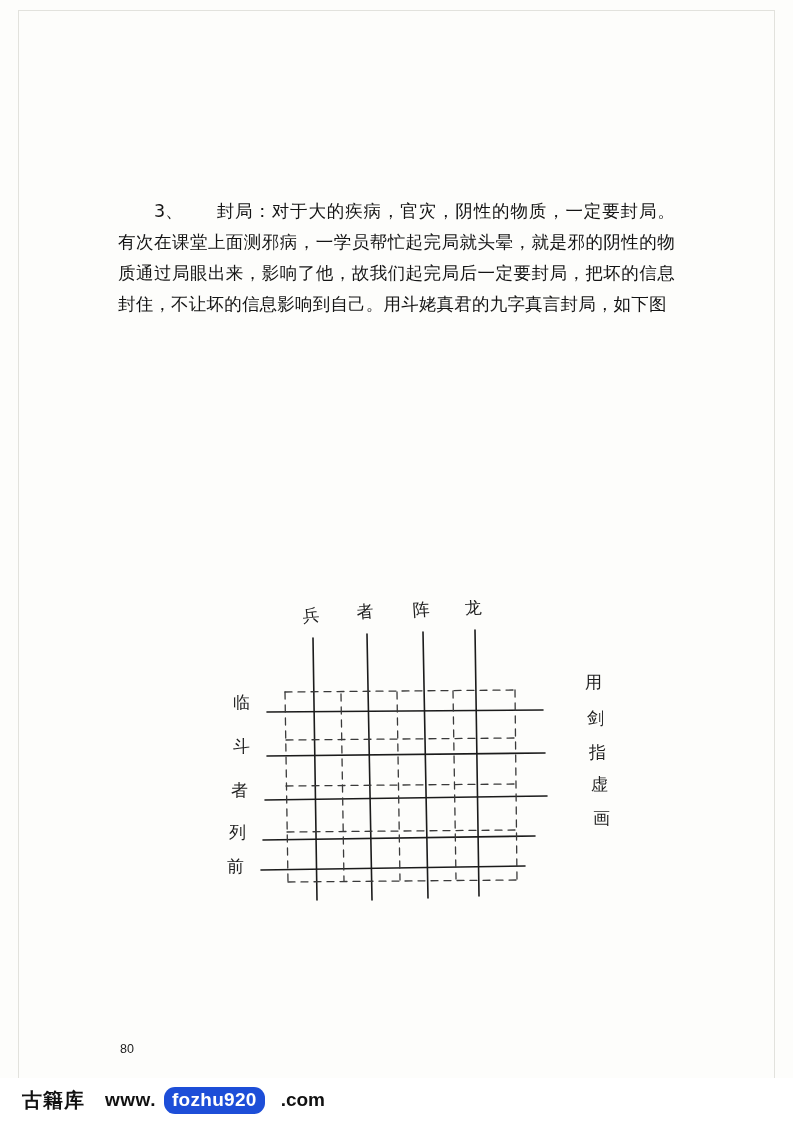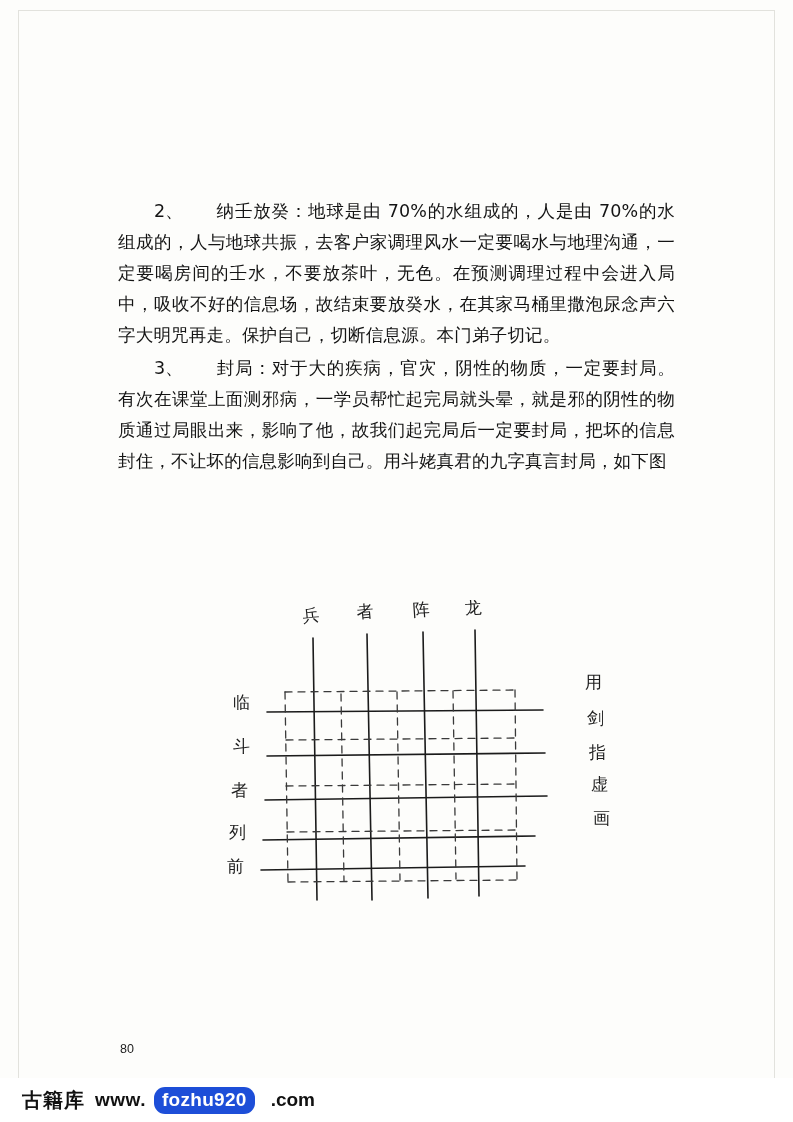--- a/index.html
+++ b/index.html
@@ -107,21 +107,21 @@
     font-size: 20px;
     font-weight: bold;
     color: #111;
     letter-spacing: 1px;
   }
   .footer-www {
     font-family: "Liberation Sans", sans-serif;
     font-size: 19px;
     font-weight: bold;
     color: #111;
-    margin-left: 10px;
+    margin-left: 20px;
     letter-spacing: 0.5px;
   }
   .footer-brand {
     margin-left: 8px;
     background: #1d4ed8;
     color: #ffffff;
     font-family: "Liberation Sans", sans-serif;
     font-weight: bold;
     font-size: 19px;
     padding: 2px 8px 3px 8px;
@@ -136,23 +136,20 @@
     color: #111;
   }
 </style>
 </head>
 <body>
 
 <div class="page">
   <div class="page-frame"></div>
 
   <div class="body-text">
-    <p class="para">
-      <span class="num">2、</span><span class="gap"></span><span>纳壬放癸：地球是由 70%的水组成的，人是由 70%的水组成的，人与地球共振，去客户家调理风水一定要喝水与地理沟通，一定要喝房间的壬水，不要放茶叶，无色。在预测调理过程中会进入局中，吸收不好的信息场，故结束要放癸水，在其家马桶里撒泡尿念声六字大明咒再走。保护自己，切断信息源。本门弟子切记。</span>
-    </p>
     <p class="para">
       <span class="num">3、</span><span class="gap"></span><span>封局：对于大的疾病，官灾，阴性的物质，一定要封局。有次在课堂上面测邪病，一学员帮忙起完局就头晕，就是邪的阴性的物质通过局眼出来，影响了他，故我们起完局后一定要封局，把坏的信息封住，不让坏的信息影响到自己。用斗姥真君的九字真言封局，如下图</span>
     </p>
   </div>
 
   <div class="diagram">
     <svg width="440" height="330" viewBox="0 0 440 330" xmlns="http://www.w3.org/2000/svg">
       <g stroke="#1b1b1b" stroke-width="1.6" fill="none" stroke-linecap="round">
         <path d="M88,38 L92,300"></path>
         <path d="M142,34 L147,300"></path>

